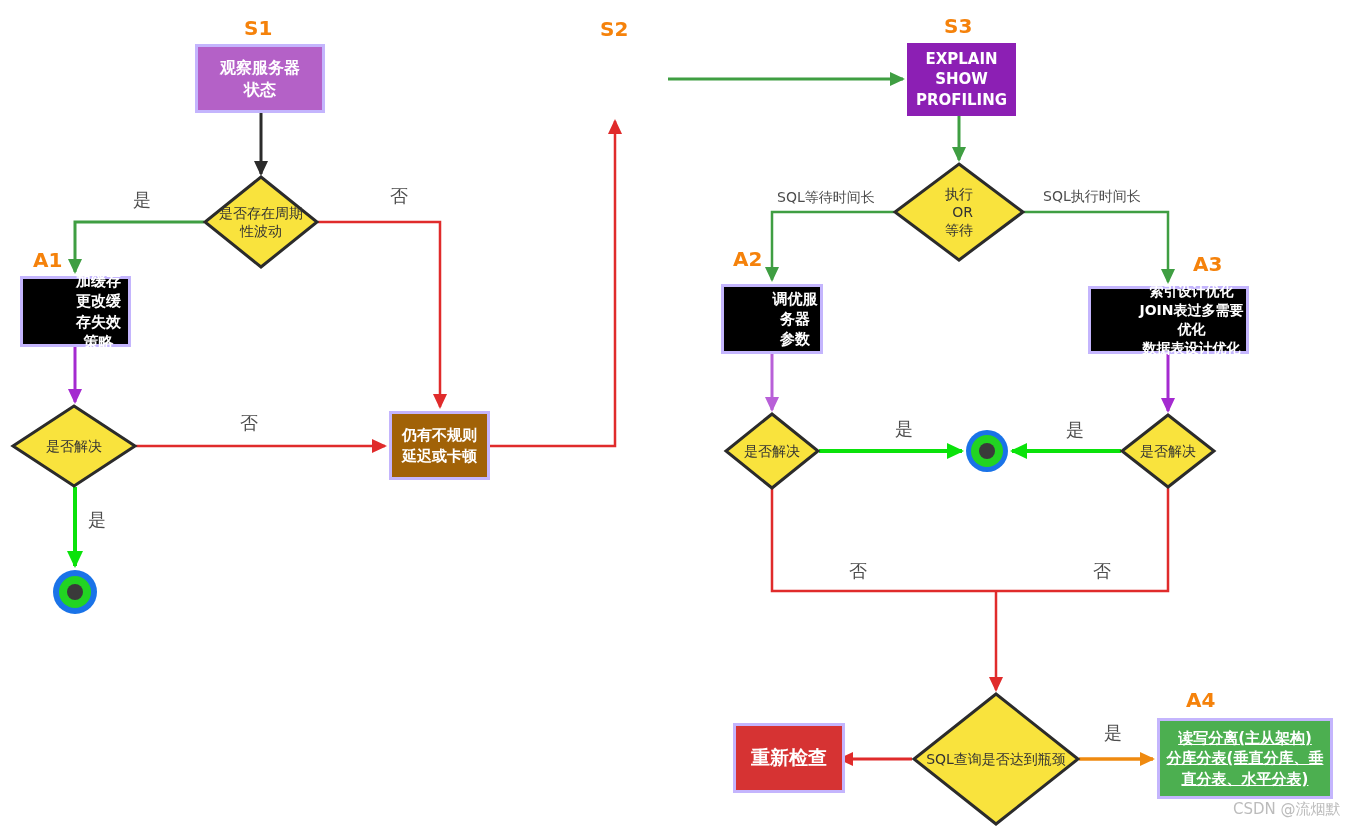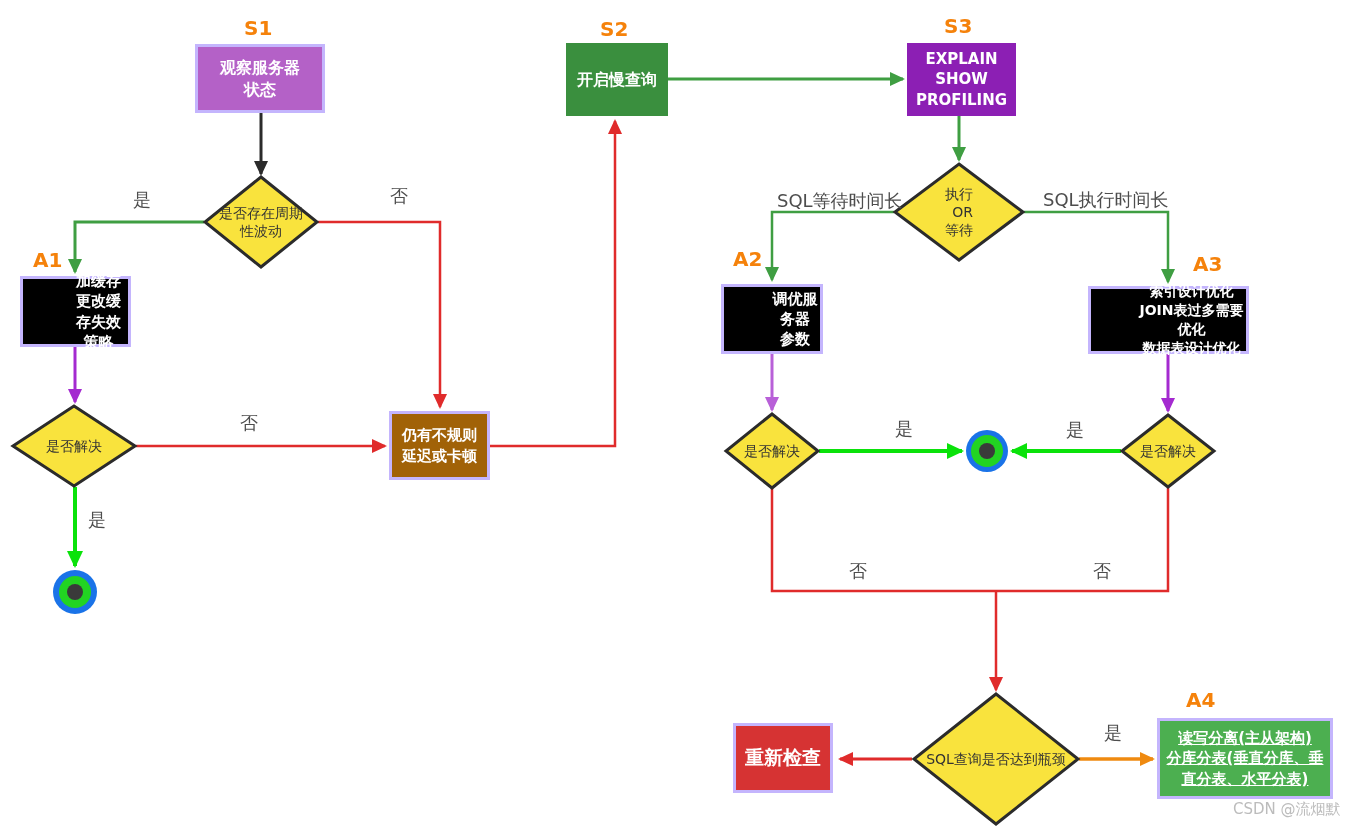--- a/index.html
+++ b/index.html
@@ -21,21 +21,21 @@
   .box-green-light{background:#4caf50;text-decoration:underline;}
   .box-red-dark{background:#a16207;}
   .box-red{background:#d63333;}
   .diamond-label{
     position:absolute;display:flex;align-items:center;justify-content:center;
     text-align:center;color:#333333;font-size:14px;white-space:pre-line;line-height:1.3;
   }
   .edge-label{
     position:absolute;color:#4d4d4d;font-size:18px;white-space:nowrap;
   }
-  .edge-label.small{font-size:18px;}
+  .edge-label.small{font-size:14px;}
   .tag{
     position:absolute;color:#f5820b;font-size:20px;font-weight:700;white-space:nowrap;
   }
   .end-node{position:absolute;border-radius:50%;background:#1a73e8;
     display:flex;align-items:center;justify-content:center;}
   .end-node .ring{width:32px;height:32px;border-radius:50%;background:#22d422;
     display:flex;align-items:center;justify-content:center;}
   .end-node .core{width:16px;height:16px;border-radius:50%;background:#3a3a3a;}
   .watermark{position:absolute;color:#bcbcbc;font-size:15px;white-space:nowrap;}
 </style>
@@ -100,37 +100,36 @@
   <div class="tag" style="left:244px;top:10px;margin-top:6px;">S1</div>
   <div class="tag" style="left:600px;top:17px;">S2</div>
   <div class="tag" style="left:944px;top:14px;">S3</div>
   <div class="tag" style="left:33px;top:248px;">A1</div>
   <div class="tag" style="left:733px;top:247px;">A2</div>
   <div class="tag" style="left:1193px;top:252px;">A3</div>
   <div class="tag" style="left:1186px;top:688px;">A4</div>
 
   <div class="node box-purple bordered" style="left:195px;top:44px;width:130px;height:69px;font-size:16px;">观察服务器
 状态</div>
-  <div class="node box-green" style="left:566px;top:43px;width:102px;height:73px;font-size:16px;">开启慢查询</div>
   <div class="node box-purple-dark" style="left:907px;top:43px;width:109px;height:73px;font-size:15px;">EXPLAIN
 SHOW
 PROFILING</div>
   <div class="node box-green-dark bordered" style="left:20px;top:276px;width:111px;height:71px;font-size:15px;">加缓存更改缓
 存失效策略</div>
   <div class="node box-green-dark bordered" style="left:721px;top:284px;width:102px;height:70px;font-size:15px;">调优服务器
 参数</div>
   <div class="node box-green-dark bordered" style="left:1088px;top:286px;width:161px;height:68px;font-size:14px;">索引设计优化
 JOIN表过多需要优化
 数据表设计优化</div>
   <div class="node box-green-light bordered" style="left:1157px;top:718px;width:176px;height:81px;font-size:15px;">读写分离(主从架构)
 分库分表(垂直分库、垂
 直分表、水平分表)</div>
   <div class="node box-red-dark bordered" style="left:389px;top:411px;width:101px;height:69px;font-size:15px;">仍有不规则
 延迟或卡顿</div>
-  <div class="node box-red bordered" style="left:733px;top:723px;width:100px;height:70px;font-size:19px;">重新检查</div>
+  <div class="node box-red bordered" style="left:733px;top:723px;width:112px;height:70px;font-size:19px;">重新检查</div>
 
   <div class="diamond-label" style="left:205px;top:192px;width:112px;height:60px;">是否存在周期
 性波动</div>
   <div class="diamond-label" style="left:13px;top:431px;width:122px;height:30px;">是否解决</div>
   <div class="diamond-label" style="left:895px;top:182px;width:128px;height:60px;text-align:right;">执行
 OR
 等待</div>
   <div class="diamond-label" style="left:726px;top:436px;width:92px;height:30px;">是否解决</div>
   <div class="diamond-label" style="left:1122px;top:436px;width:92px;height:30px;">是否解决</div>
   <div class="diamond-label" style="left:914px;top:744px;width:164px;height:30px;">SQL查询是否达到瓶颈</div>

